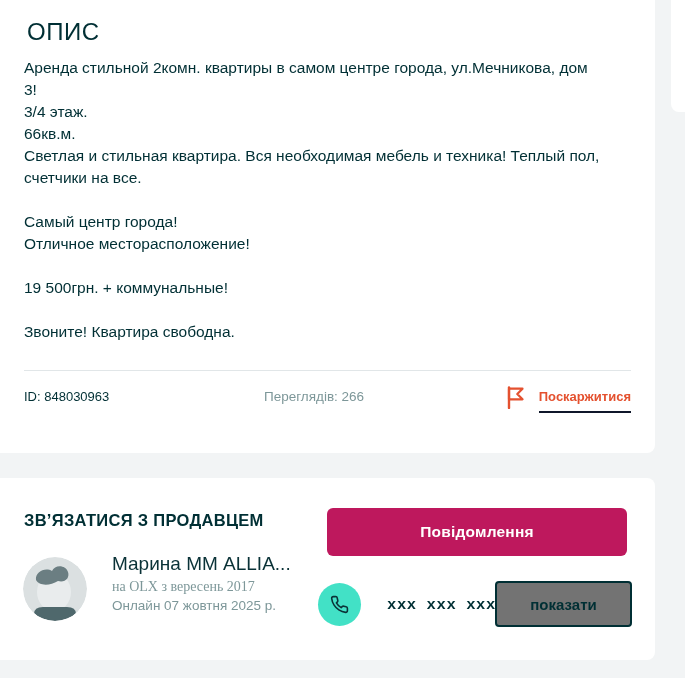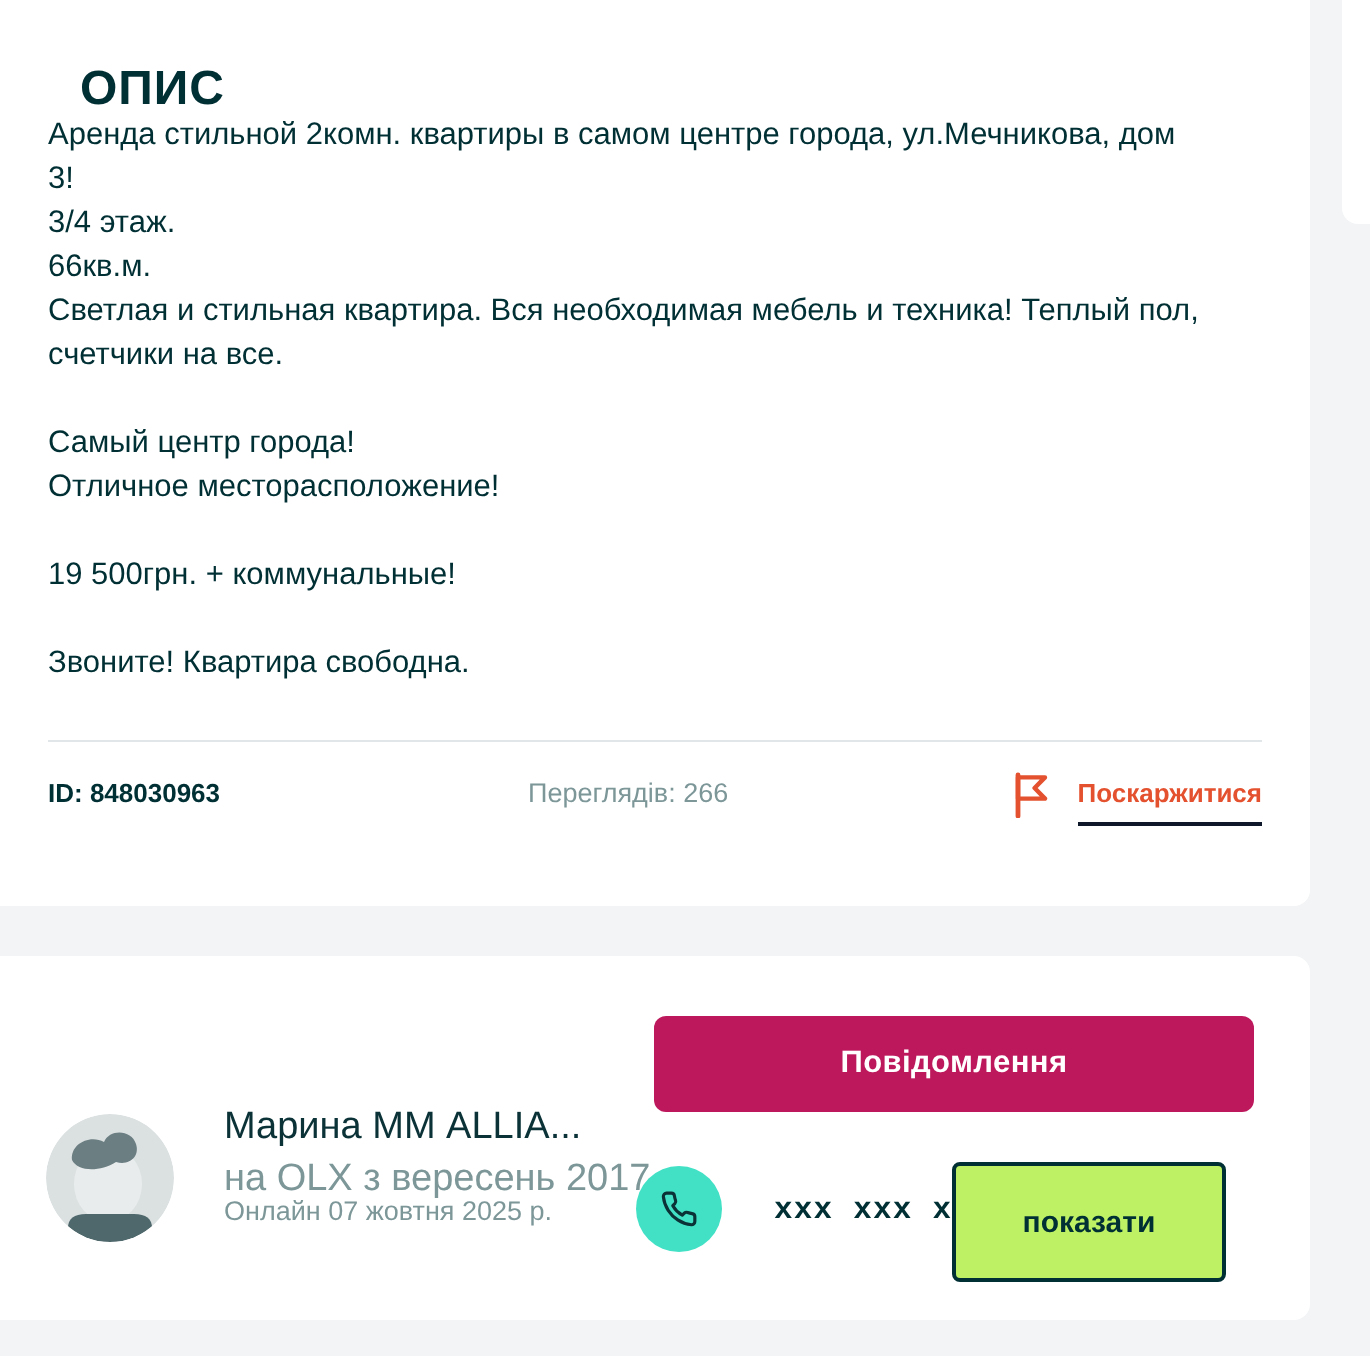--- a/index.html
+++ b/index.html
@@ -3,42 +3,42 @@
 <meta charset="utf-8">
 <style>
   html,body{margin:0;padding:0;background:#f2f4f5;}
   *{box-sizing:border-box;font-family:"Liberation Sans", sans-serif;}
   .screen{position:relative;width:685px;height:678px;background:#f2f4f5;overflow:hidden;}
   .card{position:absolute;background:#ffffff;}
   .card-desc{left:0;top:0;width:655px;height:453px;border-radius:0 0 8px 0;}
   .sidebar-fragment{position:absolute;left:671px;top:0;width:14px;height:112px;background:#ffffff;border-radius:0 0 0 8px;}
   .card-contact{left:0;top:478px;width:655px;height:182px;border-radius:0 8px 8px 0;}
 
-  .desc-title{position:absolute;left:24px;top:15px;margin:16px;font-size:24px;font-weight:bold;letter-spacing:.5px;color:#002f34;}
+  .desc-title{position:absolute;left:24px;top:15px;margin:3px;font-size:24px;font-weight:normal;letter-spacing:.5px;color:#002f34;}
   .desc-text{position:absolute;left:24px;top:57px;width:620px;color:#002f34;}
   .desc-line{font-size:15.5px;line-height:22px;min-height:22px;white-space:nowrap;}
   .divider{position:absolute;left:24px;top:370px;width:607px;height:1px;background:#e1e6e8;}
   .meta-row{position:absolute;left:24px;top:385px;width:607px;height:32px;}
-  .meta-id{position:absolute;left:0;top:4px;font-size:13px;font-weight:bold;color:#002f34;}
+  .meta-id{position:absolute;left:0;top:4px;font-size:13px;font-weight:normal;color:#002f34;}
   .meta-views{position:absolute;left:240px;top:4px;font-size:13.5px;color:#7d9799;}
   .report{position:absolute;right:0;top:0;display:flex;align-items:flex-start;gap:13px;cursor:pointer;text-decoration:none;}
   .report-label{font-size:13px;font-weight:bold;color:#e4512f;padding-bottom:7px;border-bottom:2px solid #0f172a;line-height:15px;margin-top:4px;}
   .flag-icon{display:block;margin-top:1px;}
 
   .contact-title{position:absolute;left:24px;top:33px;margin:0;font-size:16.5px;font-weight:bold;letter-spacing:.3px;color:#002f34;}
   .avatar{position:absolute;left:23px;top:79px;width:64px;height:64px;border-radius:50%;overflow:hidden;cursor:pointer;}
   .seller-name{position:absolute;left:112px;top:74px;font-size:19px;line-height:24px;color:#0a3237;cursor:pointer;white-space:nowrap;}
-  .seller-since{position:absolute;left:112px;top:101px;font-size:19px;color:#7d9799;}
+  .seller-since{position:absolute;left:112px;top:101px;font-size:14px;color:#7d9799;font-family:Liberation Serif, serif;}
   .seller-online{position:absolute;left:112px;top:120px;font-size:13.5px;color:#7d9799;}
   .btn-message{position:absolute;left:327px;top:30px;width:300px;height:48px;background:#be185d;color:#ffffff;
     border:none;border-radius:6px;font-size:15.5px;font-weight:bold;letter-spacing:.2px;cursor:pointer;}
   .phone-circle{position:absolute;left:318px;top:105px;width:43px;height:43px;border-radius:50%;background:#42e1c6;
     border:none;display:flex;align-items:center;justify-content:center;cursor:pointer;}
   .phone-masked{position:absolute;left:387px;top:118px;font-size:15.5px;font-weight:bold;letter-spacing:.6px;color:#002f34;font-family:Liberation Mono, monospace;}
-  .btn-show{position:absolute;left:476px;top:103px;width:137px;height:60px;background:#bef264;color:#002f34;
+  .btn-show{position:absolute;left:495px;top:103px;width:137px;height:46px;background:#737373;color:#002f34;
     border:2px solid #002f34;border-radius:4px;font-size:15px;font-weight:bold;cursor:pointer;}
 </style>
 </head>
 <body>
 
 <div class="screen">
 
   <section class="card card-desc">
     <h2 class="desc-title">ОПИС</h2>
 
@@ -71,20 +71,21 @@
           </svg>
         </span>
         <span class="report-label">Поскаржитися</span>
       </a>
     </div>
   </section>
 
   <div class="sidebar-fragment"></div>
 
   <section class="card card-contact">
+    <h3 class="contact-title">ЗВ’ЯЗАТИСЯ З ПРОДАВЦЕМ</h3>
 
     <div class="avatar">
       <span>
         <svg width="64" height="64" viewBox="0 0 64 64">
           <defs>
               <clipPath id="avclip">
                 <circle cx="32" cy="32" r="32"></circle>
               </clipPath>
             </defs>
           <g clip-path="url(#avclip)">

